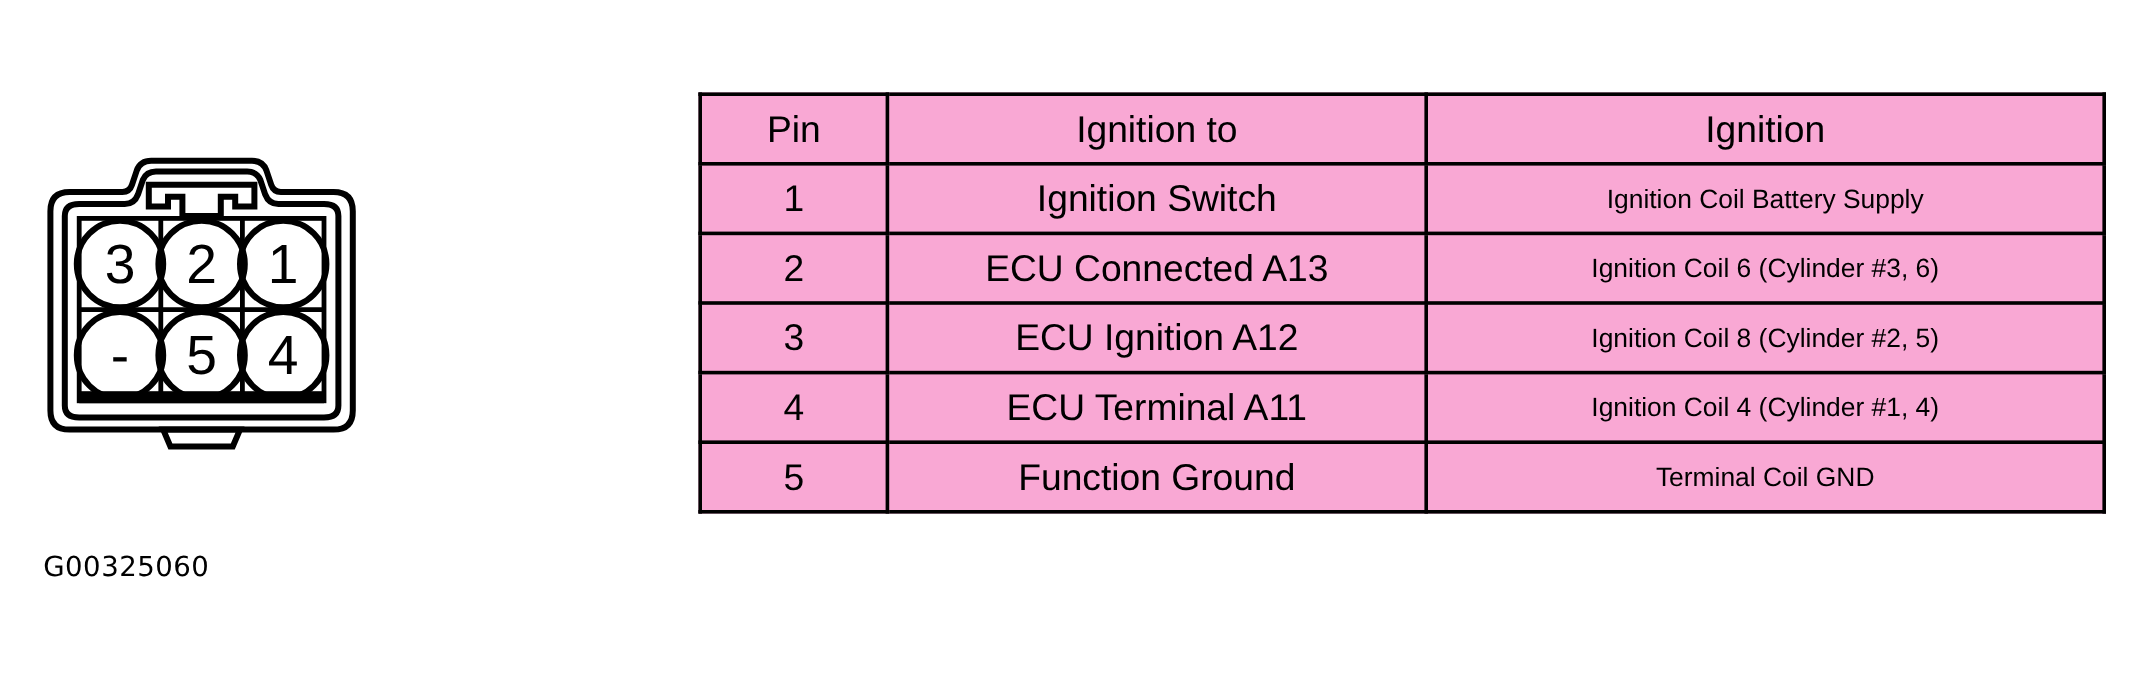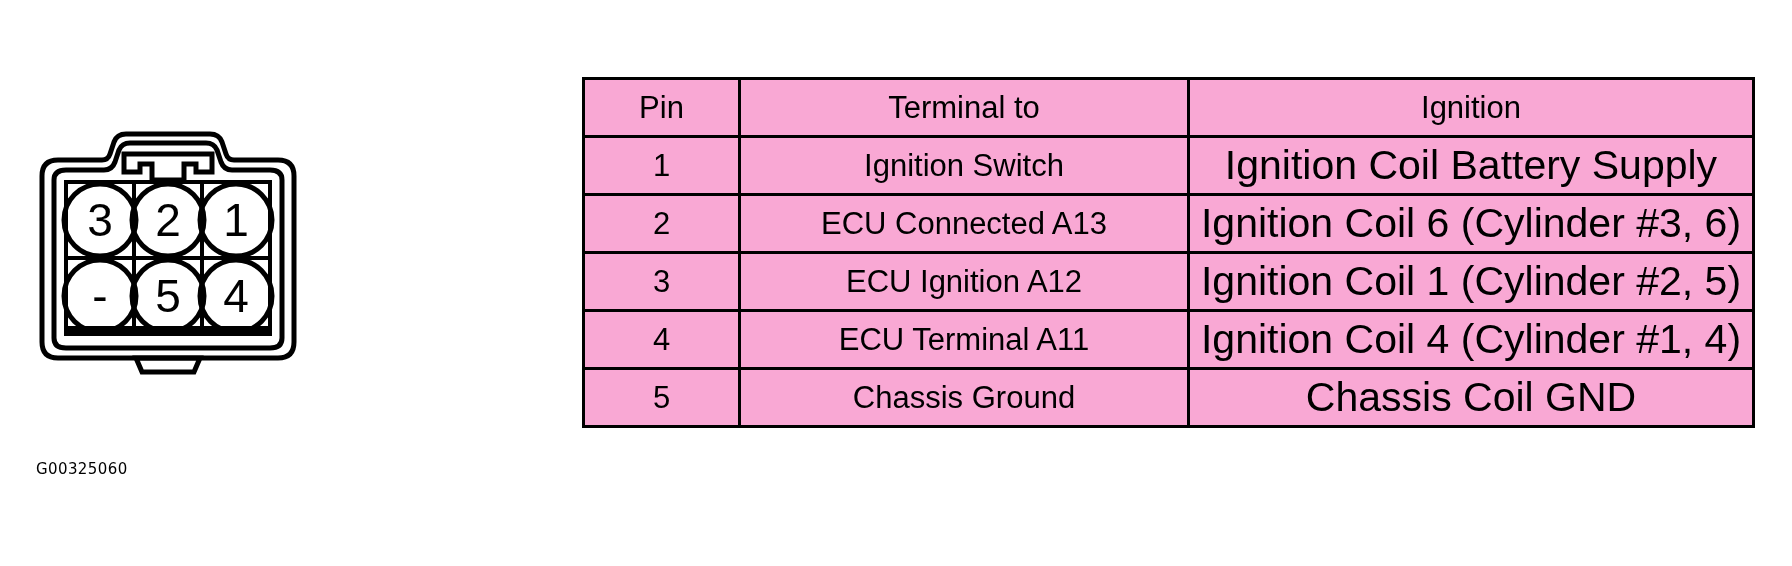--- a/index.html
+++ b/index.html
@@ -28,21 +28,21 @@
   #connector-diagram svg {
     display: block;
   }
 
   
   #figure-code {
     position: absolute;
     left: 36px;
     top: 460px;
     font-family: "DejaVu Sans", sans-serif;
-    font-size: 15px;
+    font-size: 23px;
     letter-spacing: 0.4px;
     color: #000000;
     white-space: nowrap;
   }
 
   
   #pinout-table {
     position: absolute;
     left: 582px;
     top: 61px;
@@ -66,21 +66,21 @@
     font-weight: normal;
     font-size: 31px;
     line-height: 1;
     white-space: nowrap;
     color: #000000;
   }
   #pinout-table thead th {
     font-size: 31px;
   }
   #pinout-table td.cell-function {
-    font-size: 41px;
+    font-size: 22px;
   }
 </style>
 </head>
 <body>
 
 <div id="connector-diagram">
   <svg width="290" height="270" viewBox="0 0 290 270" xmlns="http://www.w3.org/2000/svg">
 
     <path d="M 18 56
              Q 18 40 34 40
@@ -164,44 +164,44 @@
 
 <table id="pinout-table">
   <colgroup>
     <col class="col-pin">
     <col class="col-conn">
     <col class="col-function">
   </colgroup>
   <thead>
     <tr>
       <th>Pin</th>
-      <th>Terminal to</th>
+      <th>Ignition to</th>
       <th>Ignition</th>
     </tr>
   </thead>
   <tbody>
     <tr>
       <td class="cell-pin">1</td>
       <td class="cell-connected">Ignition Switch</td>
       <td class="cell-function">Ignition Coil Battery Supply</td>
     </tr>
     <tr>
       <td class="cell-pin">2</td>
       <td class="cell-connected">ECU Connected A13</td>
       <td class="cell-function">Ignition Coil 6 (Cylinder #3, 6)</td>
     </tr>
     <tr>
       <td class="cell-pin">3</td>
       <td class="cell-connected">ECU Ignition A12</td>
-      <td class="cell-function">Ignition Coil 1 (Cylinder #2, 5)</td>
+      <td class="cell-function">Ignition Coil 8 (Cylinder #2, 5)</td>
     </tr>
     <tr>
       <td class="cell-pin">4</td>
       <td class="cell-connected">ECU Terminal A11</td>
       <td class="cell-function">Ignition Coil 4 (Cylinder #1, 4)</td>
     </tr>
     <tr>
       <td class="cell-pin">5</td>
-      <td class="cell-connected">Chassis Ground</td>
-      <td class="cell-function">Chassis Coil GND</td>
+      <td class="cell-connected">Function Ground</td>
+      <td class="cell-function">Terminal Coil GND</td>
     </tr>
   </tbody>
 </table>
 
 </body></html>

